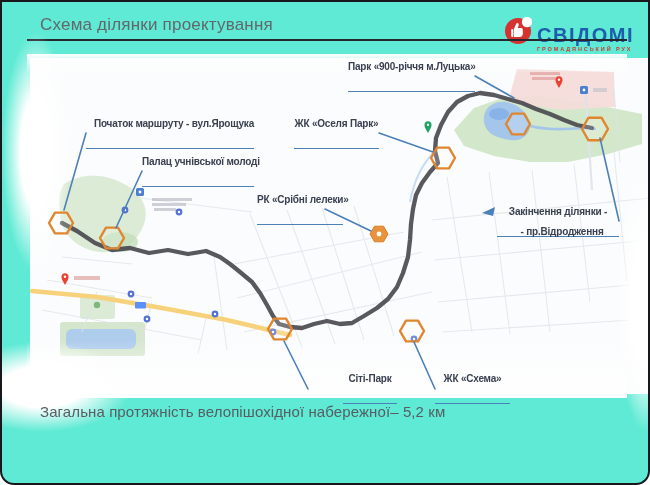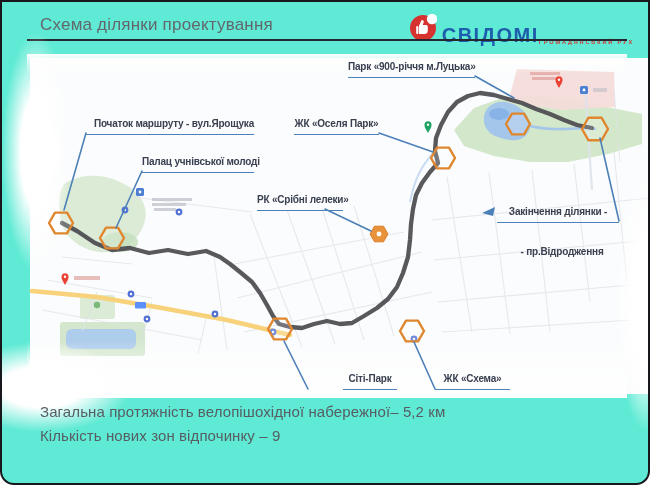--- a/index.html
+++ b/index.html
@@ -15,35 +15,35 @@
   
   .hdr-title {
     position:absolute; left:38px; top:13px;
     font-size:17px; font-weight:500; color:#63676c; letter-spacing:.2px;
   }
   .hdr-rule {
     position:absolute; left:25px; top:37px; width:600px; height:2px;
     background:#26262e;
   }
   .logo { position:absolute; right:14px; top:8px; display:flex; align-items:center; gap:5px; }
-  .logo-txt { display:flex; flex-direction:row; align-items:flex-end;margin-top:15px; }
+  .logo-txt { display:flex; flex-direction:column; align-items:flex-start;margin-top:15px; }
   .logo-name { font-size:20px; font-weight:bold; color:#1e5dab; letter-spacing:1.5px; line-height:20px; }
   .logo-sub  { font-size:5.5px; font-weight:bold; color:#d03a34; letter-spacing:1.9px; margin-top:1px; }
 
   
   .map-svg { position:absolute; left:0; top:0; width:650px; height:485px; }
 
   
   .callout {
     position:absolute; white-space:nowrap;
     font-size:10px; font-weight:bold; color:#3a4050; letter-spacing:-.2px;
-    line-height:13px; padding-bottom:4px;
+    line-height:13px; padding-bottom:18px;
     border-bottom:1.6px solid #4c80b8;
   }
-  .callout.noline { border-bottom:none; padding-bottom:0;margin-top:20px; }
+  .callout.noline { border-bottom:none; padding-bottom:0; }
   .ta-r { text-align:right; } .ta-c { text-align:center; }
 
   
   .foot { position:absolute; left:38px; top:398px; }
   .foot p { font-size:15px; font-weight:500; color:#585d63; line-height:24px; letter-spacing:.1px; }
 </style>
 </head>
 <body>
 
 <div class="slide">
@@ -204,16 +204,15 @@
 
   <div class="callout ta-c" style="left:495px;top:203px;width:122px;">Закінчення ділянки -</div>
   <div class="callout noline ta-c" style="left:505px;top:223px;width:110px;">- пр.Відродження</div>
 
   <div class="callout ta-c" style="left:306px;top:370px;width:54px;margin-left:35px;">Сіті-Парк</div>
 
   <div class="callout ta-c" style="left:433px;top:370px;width:75px;">ЖК «Схема»</div>
 
   <div class="foot">
     <p>Загальна протяжність велопішохідної набережної– 5,2 км</p>
-    <p>Кількість нових зон відпочинку – 9</p>
   </div>
 
 </div>
 
 </body></html>

